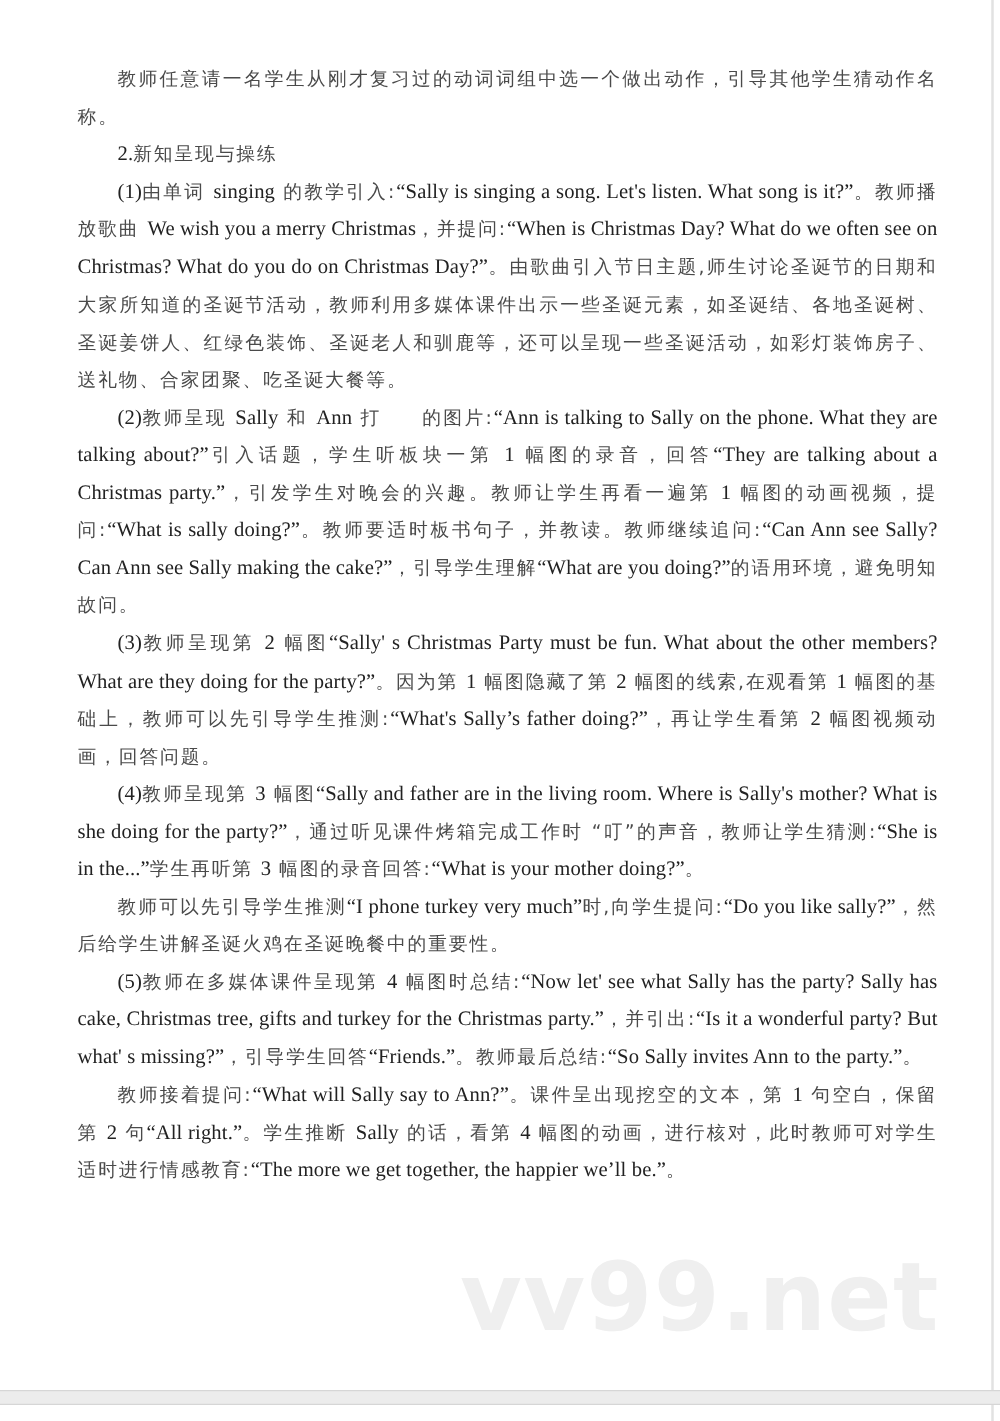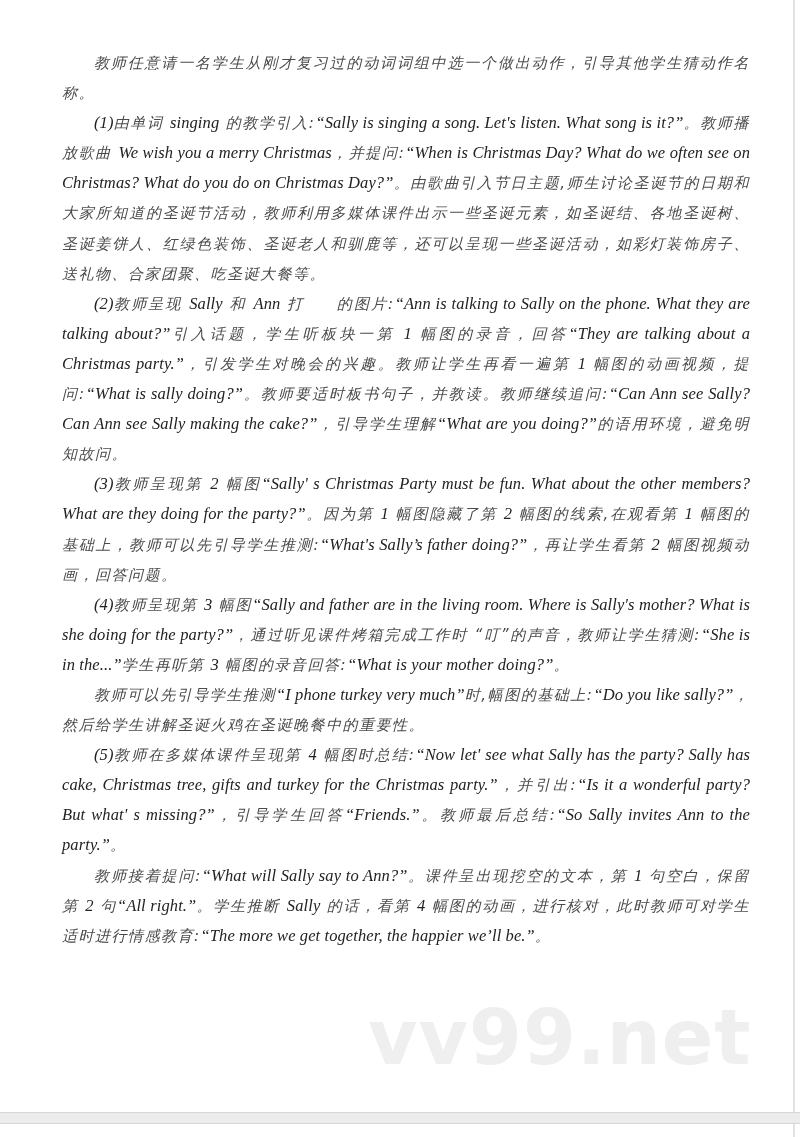--- a/index.html
+++ b/index.html
@@ -48,21 +48,20 @@
     }
     .content {
       position: absolute;
       left: 62px;
       top: 48px;
       width: 688px;
       font-size: 16.5px;
       line-height: 30.1px;
       letter-spacing: 0.1px;
       text-align: justify;
-      font-style: italic;
     }
     .para {
       margin: 0;
       text-indent: 32px;
     }
     .cn {
       color: #4a4a4a;
       font-family: "DejaVu Sans", sans-serif;
       font-size: 15px;
       letter-spacing: 1.5px;
@@ -82,24 +81,25 @@
       letter-spacing: 1px;
       line-height: 1;
     }
   </style>
 </head>
 <body>
 
 <div class="page">
   <div class="content" id="content">
       <p class="para"><span class="cn">教师任意请一名学生从刚才复习过的动词词组中选一个做出动作，引导其他学生猜动作名称。</span></p>
+      <p class="para"><span class="en">2.</span><span class="cn">新知呈现与操练</span></p>
       <p class="para"><span class="en">(1)</span><span class="cn">由单词 </span><span class="en">singing</span><span class="cn"> 的教学引入:</span><span class="en">“Sally is singing a song. Let's listen. What song is it?”</span><span class="cn">。教师播放歌曲 </span><span class="en">We wish you a merry Christmas</span><span class="cn">，并提问:</span><span class="en">“When is Christmas Day? What do we often see on Christmas? What do you do on Christmas Day?”</span><span class="cn">。由歌曲引入节日主题,师生讨论圣诞节的日期和大家所知道的圣诞节活动，教师利用多媒体课件出示一些圣诞元素，如圣诞结、各地圣诞树、圣诞姜饼人、红绿色装饰、圣诞老人和驯鹿等，还可以呈现一些圣诞活动，如彩灯装饰房子、送礼物、合家团聚、吃圣诞大餐等。</span></p>
       <p class="para"><span class="en">(2)</span><span class="cn">教师呈现 </span><span class="en">Sally</span><span class="cn"> 和 </span><span class="en">Ann</span><span class="cn"> 打</span><span class="gap-space"></span><span class="cn">的图片:</span><span class="en">“Ann is talking to Sally on the phone. What they are talking about?”</span><span class="cn">引入话题，学生听板块一第 </span><span class="en">1</span><span class="cn"> 幅图的录音，回答</span><span class="en">“They are talking about a Christmas party.”</span><span class="cn">，引发学生对晚会的兴趣。教师让学生再看一遍第 </span><span class="en">1</span><span class="cn"> 幅图的动画视频，提问:</span><span class="en">“What is sally doing?”</span><span class="cn">。教师要适时板书句子，并教读。教师继续追问:</span><span class="en">“Can Ann see Sally? Can Ann see Sally making the cake?”</span><span class="cn">，引导学生理解</span><span class="en">“What are you doing?”</span><span class="cn">的语用环境，避免明知故问。</span></p>
       <p class="para"><span class="en">(3)</span><span class="cn">教师呈现第 </span><span class="en">2</span><span class="cn"> 幅图</span><span class="en">“Sally' s Christmas Party must be fun. What about the other members? What are they doing for the party?”</span><span class="cn">。因为第 </span><span class="en">1</span><span class="cn"> 幅图隐藏了第 </span><span class="en">2</span><span class="cn"> 幅图的线索,在观看第 </span><span class="en">1</span><span class="cn"> 幅图的基础上，教师可以先引导学生推测:</span><span class="en">“What's Sally’s father doing?”</span><span class="cn">，再让学生看第 </span><span class="en">2</span><span class="cn"> 幅图视频动画，回答问题。</span></p>
       <p class="para"><span class="en">(4)</span><span class="cn">教师呈现第 </span><span class="en">3</span><span class="cn"> 幅图</span><span class="en">“Sally and father are in the living room. Where is Sally's mother? What is she doing for the party?”</span><span class="cn">，通过听见课件烤箱完成工作时 “叮”的声音，教师让学生猜测:</span><span class="en">“She is in the...”</span><span class="cn">学生再听第 </span><span class="en">3</span><span class="cn"> 幅图的录音回答:</span><span class="en">“What is your mother doing?”</span><span class="cn">。</span></p>
-      <p class="para"><span class="cn">教师可以先引导学生推测</span><span class="en">“I phone turkey very much”</span><span class="cn">时,幅图的基础上:</span><span class="en">“Do you like sally?”</span><span class="cn">，然后给学生讲解圣诞火鸡在圣诞晚餐中的重要性。</span></p>
+      <p class="para"><span class="cn">教师可以先引导学生推测</span><span class="en">“I phone turkey very much”</span><span class="cn">时,向学生提问:</span><span class="en">“Do you like sally?”</span><span class="cn">，然后给学生讲解圣诞火鸡在圣诞晚餐中的重要性。</span></p>
       <p class="para"><span class="en">(5)</span><span class="cn">教师在多媒体课件呈现第 </span><span class="en">4</span><span class="cn"> 幅图时总结:</span><span class="en">“Now let' see what Sally has the party? Sally has cake, Christmas tree, gifts and turkey for the Christmas party.”</span><span class="cn">，并引出:</span><span class="en">“Is it a wonderful party? But what' s missing?”</span><span class="cn">，引导学生回答</span><span class="en">“Friends.”</span><span class="cn">。教师最后总结:</span><span class="en">“So Sally invites Ann to the party.”</span><span class="cn">。</span></p>
       <p class="para"><span class="cn">教师接着提问:</span><span class="en">“What will Sally say to Ann?”</span><span class="cn">。课件呈出现挖空的文本，第 </span><span class="en">1</span><span class="cn"> 句空白，保留第 </span><span class="en">2</span><span class="cn"> 句</span><span class="en">“All right.”</span><span class="cn">。学生推断 </span><span class="en">Sally</span><span class="cn"> 的话，看第 </span><span class="en">4</span><span class="cn"> 幅图的动画，进行核对，此时教师可对学生适时进行情感教育:</span><span class="en">“The more we get together, the happier we’ll be.”</span><span class="cn">。</span></p>
     </div>
   <div class="watermark">vv99.net</div>
 </div>
 <div class="page-gap"></div>
 <div class="next-page"></div>
 
 </body></html>

